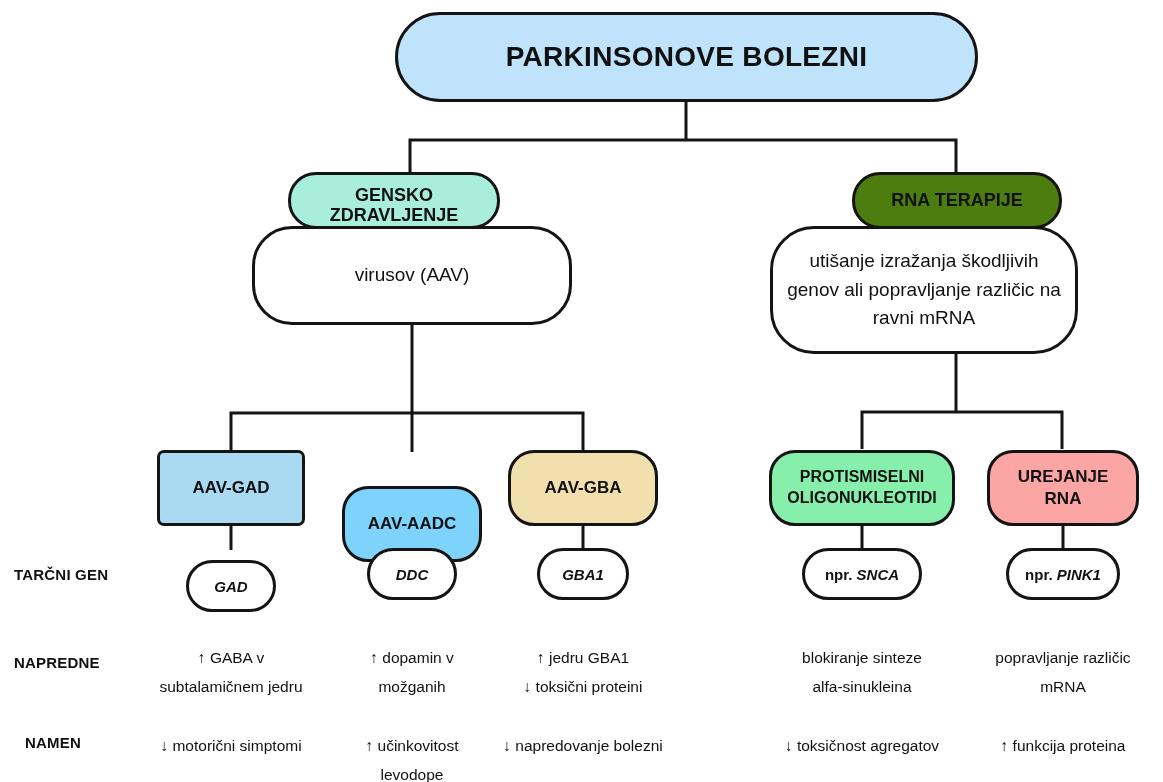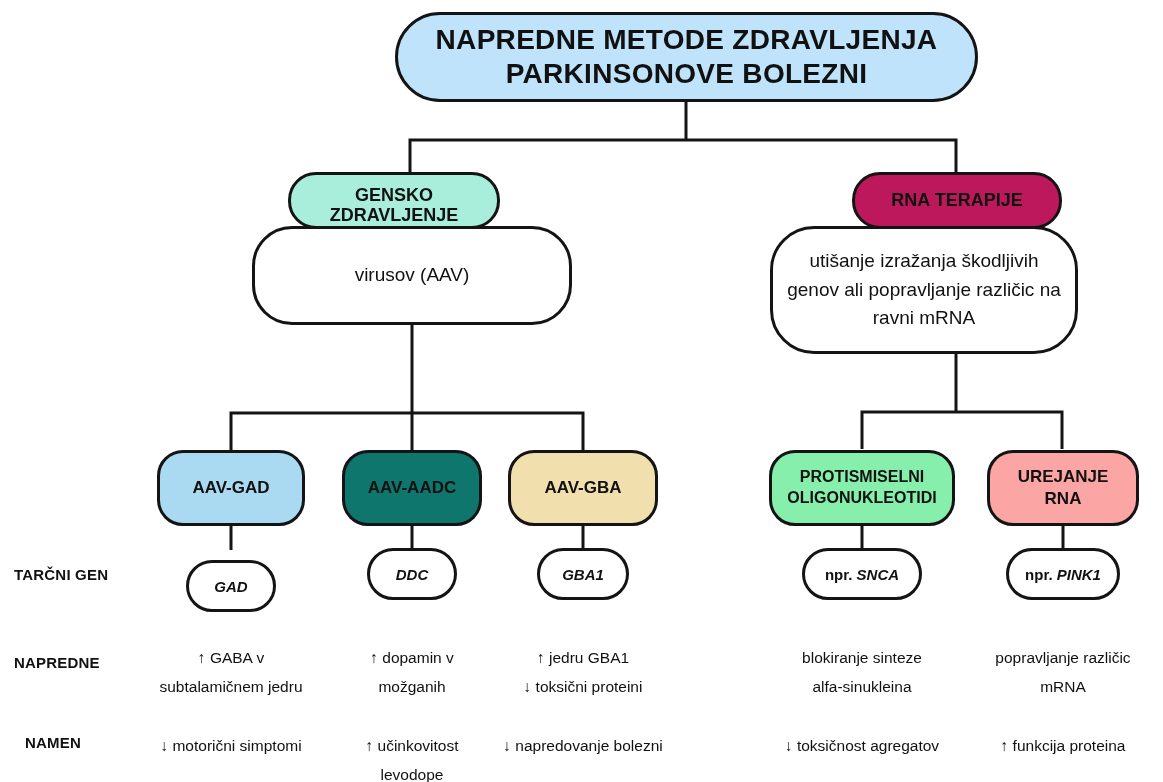--- a/index.html
+++ b/index.html
@@ -40,21 +40,21 @@
     font-size:19px;line-height:1.5;
     border-radius:40px;
   }
   .desc-gene{left:252px;top:226px;width:320px;height:99px;}
   .desc-rna{left:770px;top:226px;width:308px;height:128px;border-radius:44px;}
   .node{
     top:450px;height:76px;border-radius:26px;
     font-size:17px;font-weight:bold;line-height:1.3;
     z-index:2;
   }
-  .node-c1{left:157px;width:148px;}
+  .node-c1{left:157px;width:148px;border-radius:7px;}
   .node-c2{left:342px;width:140px;}
   .node-c3{left:508px;width:150px;}
   .node-c4{left:769px;width:186px;font-size:16px;}
   .node-c5{left:987px;width:152px;}
   .gene-oval{
     top:548px;height:52px;border-radius:26px;
     font-size:15px;font-weight:bold;
     flex-direction:row;
     z-index:2;
   }
@@ -105,45 +105,44 @@
       <path d="M412 523 L412 550"></path>
       <path d="M583 524 L583 550"></path>
       <path d="M956 351 L956 413"></path>
       <path d="M862 449 L862 412 L1062 412 L1062 449"></path>
       <path d="M862 523 L862 550"></path>
       <path d="M1063 523 L1063 550"></path>
     </g>
   </svg>
 
   <div class="box title-box" style="background: rgb(191, 227, 250);">
-    <span>NAPREDNE METODE ZDRAVLJENJA</span>
     <span>PARKINSONOVE BOLEZNI</span>
   </div>
 
   <div class="box pill pill-gene" style="background: rgb(169, 238, 219);">
     <span>GENSKO</span>
     <span>ZDRAVLJENJE</span>
   </div>
-  <div class="box pill pill-rna" style="background: #be185d;">
+  <div class="box pill pill-rna" style="background: #4d7c0f;">
     <span>RNA TERAPIJE</span>
   </div>
 
   <div class="box desc desc-gene">
     <span>virusov (AAV)</span>
   </div>
   <div class="box desc desc-rna">
     <span>utišanje izražanja škodljivih</span>
     <span>genov ali popravljanje različic na</span>
     <span>ravni mRNA</span>
   </div>
 
   <div class="box node node-c1" style="background: rgb(169, 218, 242);">
     <span>AAV-GAD</span>
   </div>
-  <div class="box node node-c2" style="background: #0f766e;">
+  <div class="box node node-c2" style="background: #7dd3fc; margin-top: 36px;">
     <span>AAV-AADC</span>
   </div>
   <div class="box node node-c3" style="background: rgb(242, 223, 174);">
     <span>AAV-GBA</span>
   </div>
   <div class="box node node-c4" style="background: #86efac;">
     <span>PROTISMISELNI</span>
     <span>OLIGONUKLEOTIDI</span>
   </div>
   <div class="box node node-c5" style="background: #fca5a5;">

